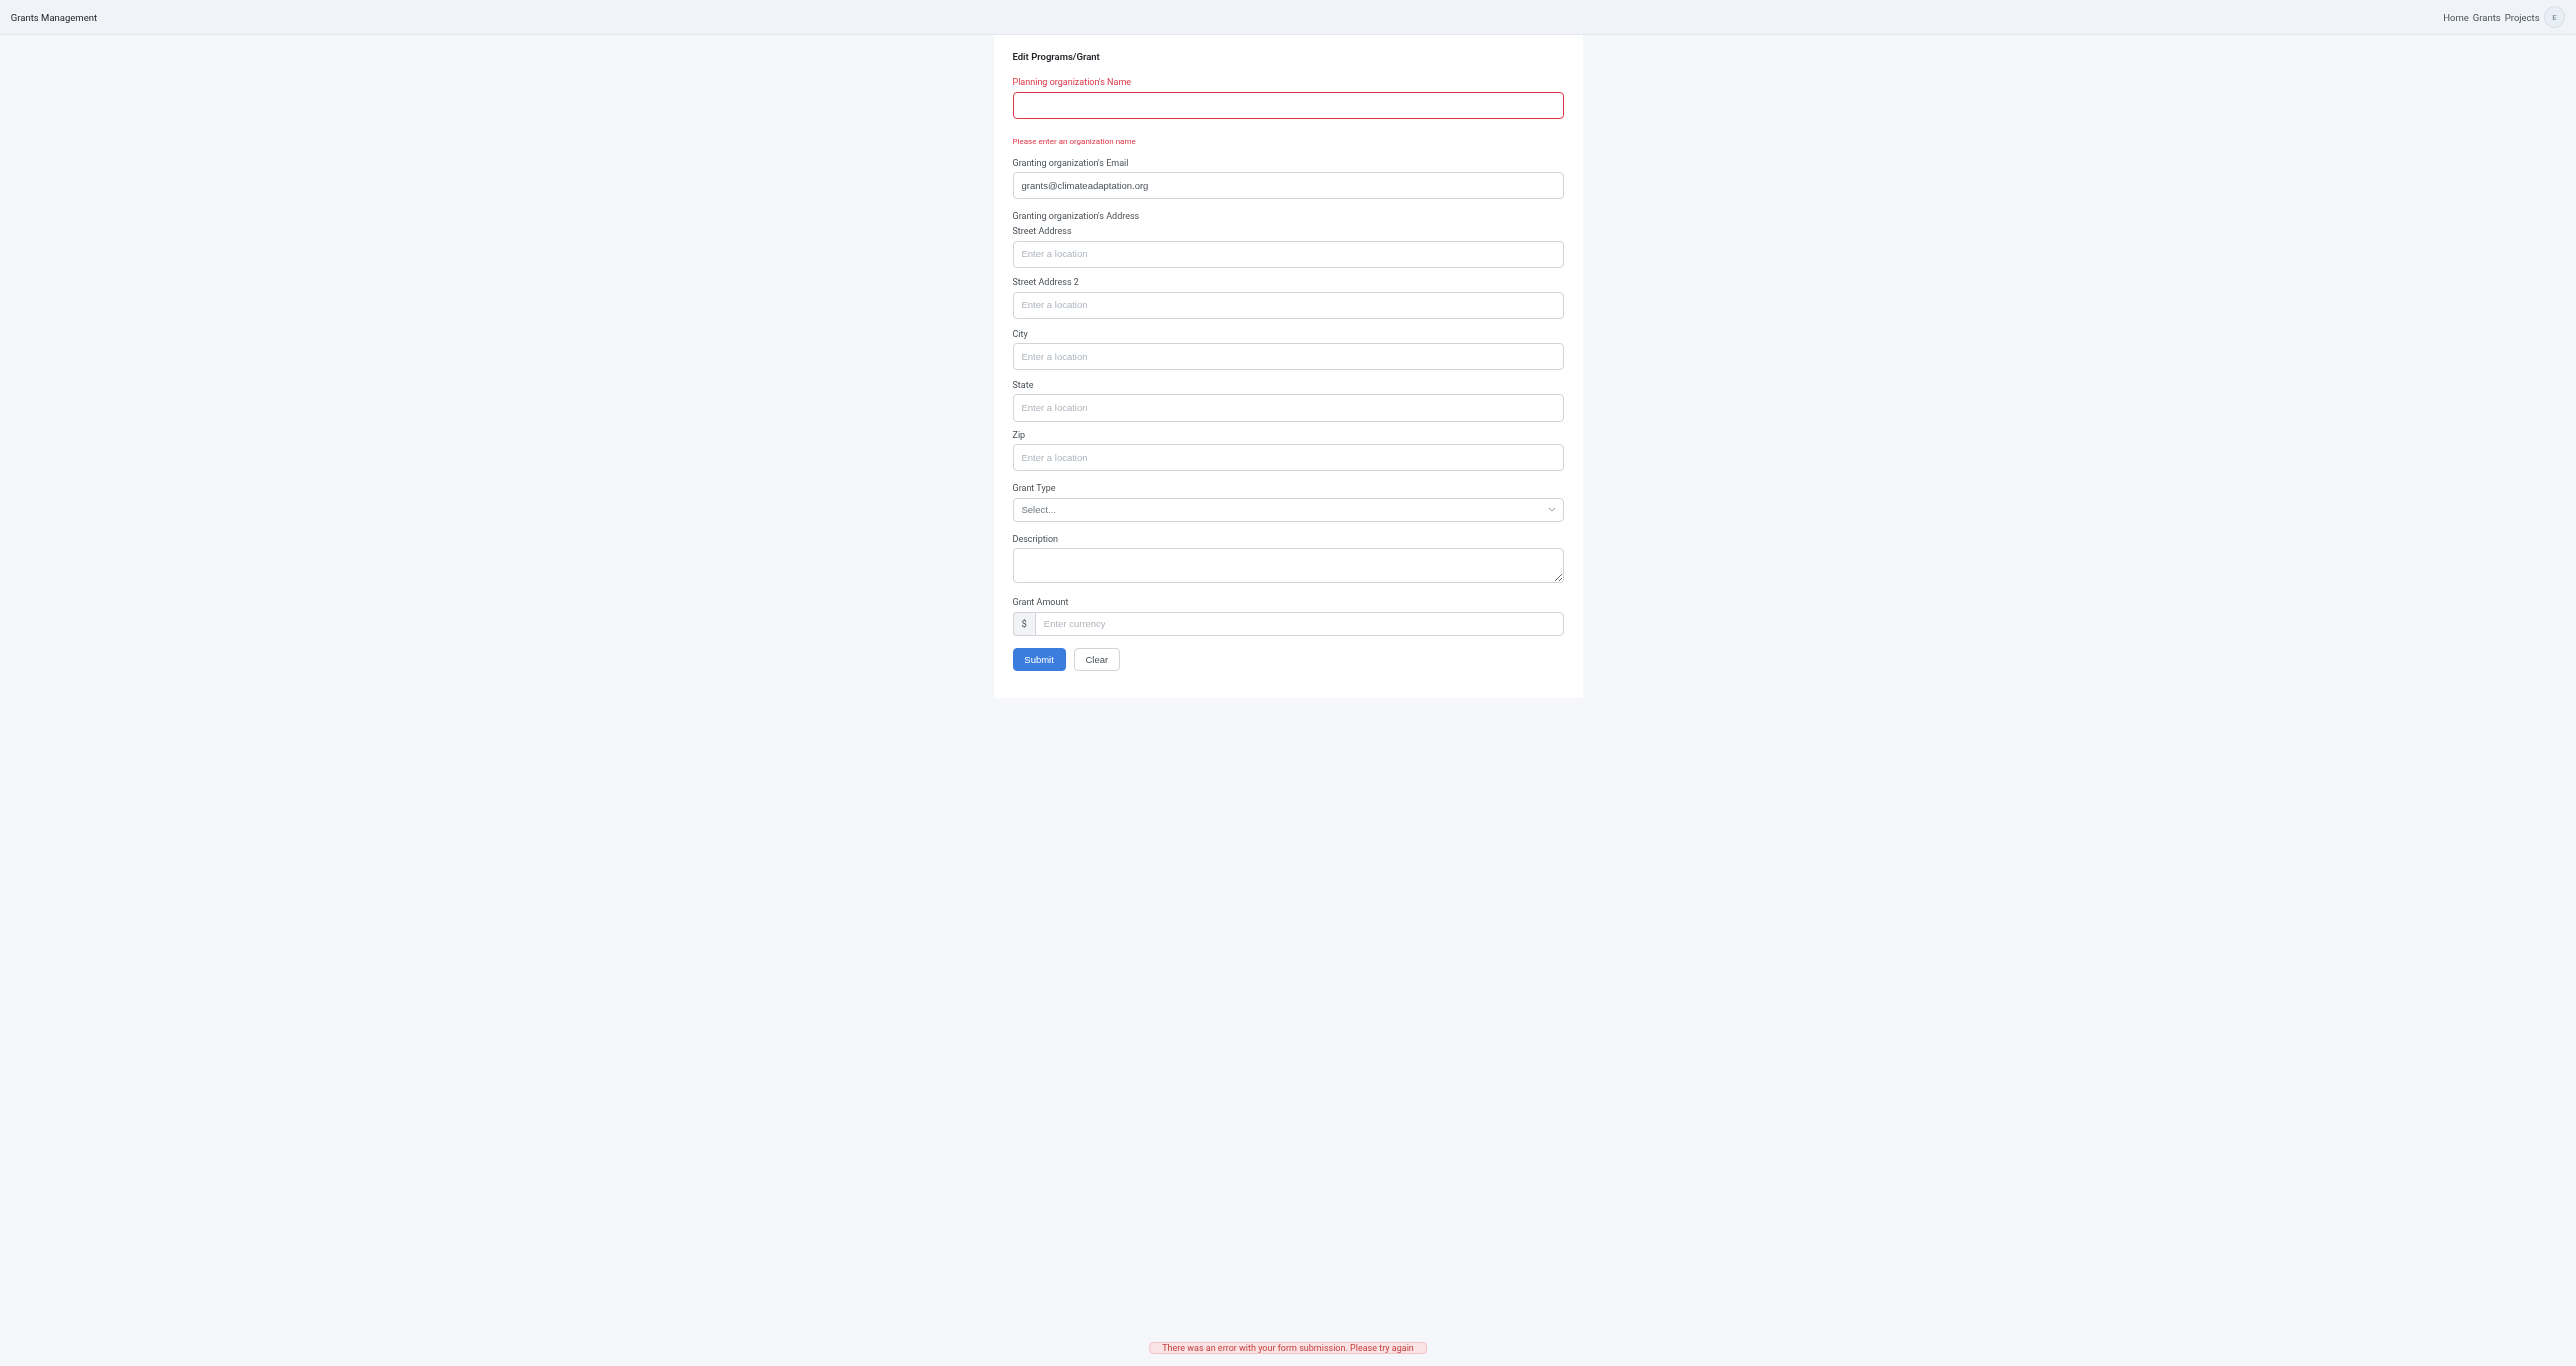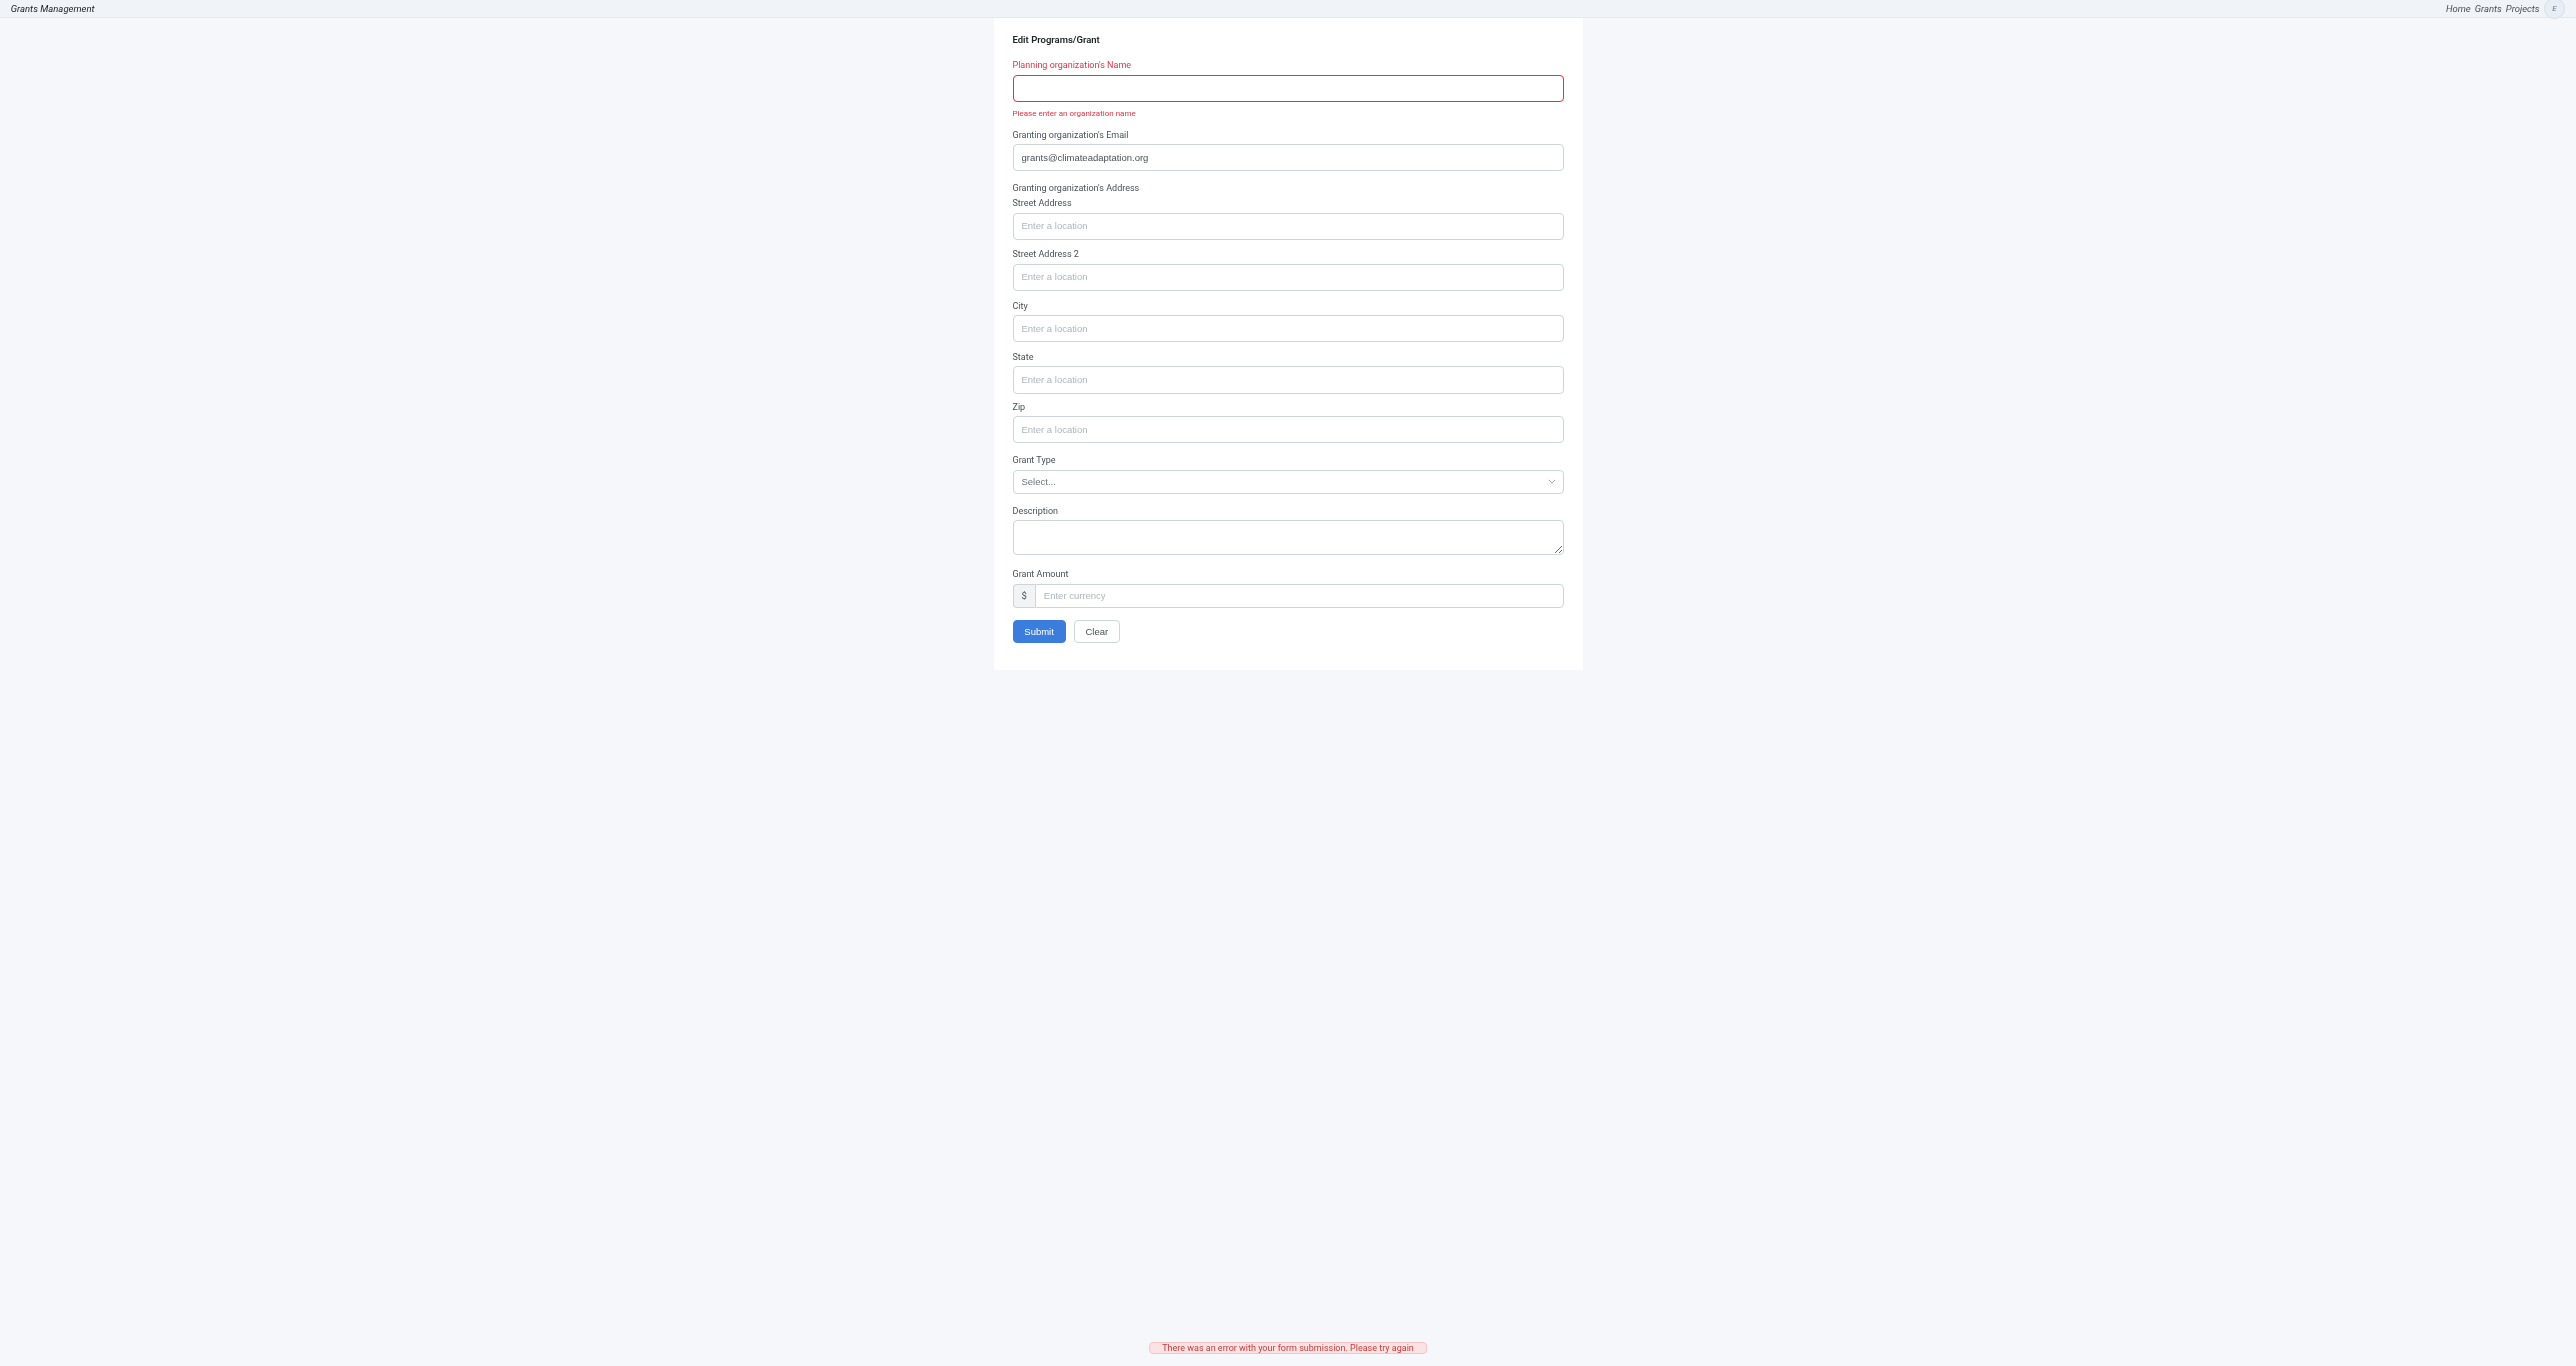--- a/index.html
+++ b/index.html
@@ -10,25 +10,24 @@
     body {
       font-family: -apple-system, BlinkMacSystemFont, "Segoe UI", Roboto, "Helvetica Neue", Arial, sans-serif;
       background: #f5f7fa;
       color: #212529;
       font-size: 9.5px;
     }
     .navbar {
       background: #f0f4f8;
       border-bottom: 0.7px solid #e4e7eb;
       padding: 0 10.8px;
-      height: 18px;
+      height: 35px;
       display: flex;
       align-items: center;
       justify-content: space-between;
-      font-style: italic;
     }
     .nav-brand {
       font-size: 9.5px;
       color: #212529;
     }
     .nav-right {
       display: flex;
       align-items: center;
       gap: 4px;
     }
@@ -89,21 +88,21 @@
     }
     .form-input::placeholder {
       color: #adb5bd;
     }
     .form-input.error {
       border-color: #dc3545;
     }
     .error-msg {
       font-size: 8px;
       color: #dc3545;
-      margin-top: 7px;
+      margin-top: 18px;
     }
     .sub-label {
       display: block;
       font-size: 9px;
       color: #495057;
       margin-bottom: 4.7px;
     }
     .address-row {
       display: flex;
       gap: 8px;

